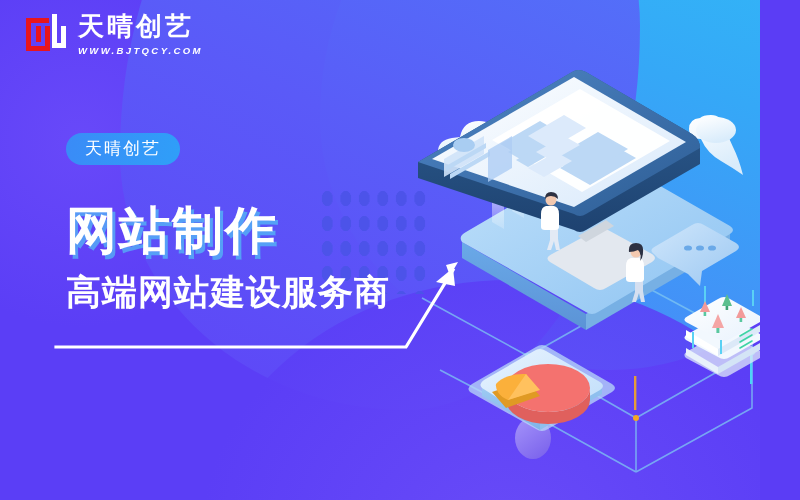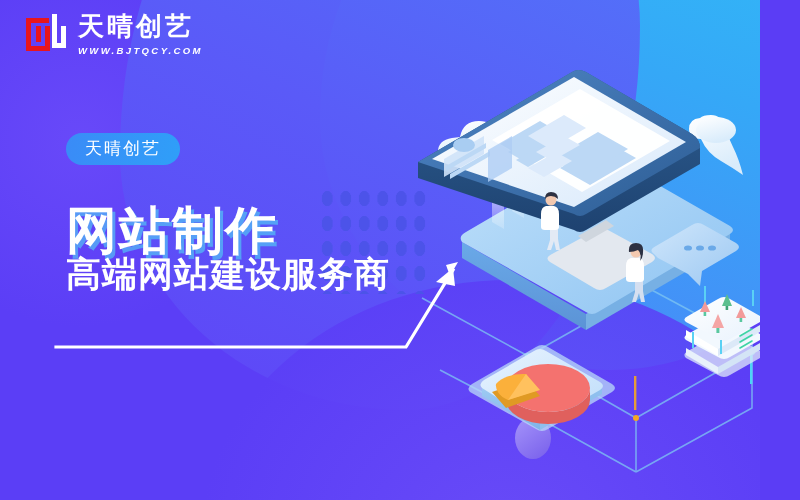--- a/index.html
+++ b/index.html
@@ -89,20 +89,21 @@
   .headline {
     margin-top:40px;
     color:#ffffff;
     font-size:51px; font-weight:700; letter-spacing:2px;
     line-height:1;
     text-shadow:3px 4px 0 rgba(80,225,245,.55);
     white-space:nowrap;
   }
 
   .subhead {
+    margin-top:18px;
     color:#ffffff;
     font-size:35px; font-weight:700; letter-spacing:1px;
     line-height:1;
     white-space:nowrap;
   }
 
   
   .rule-arrow { position:absolute; left:54px; top:236px; }
 
   

